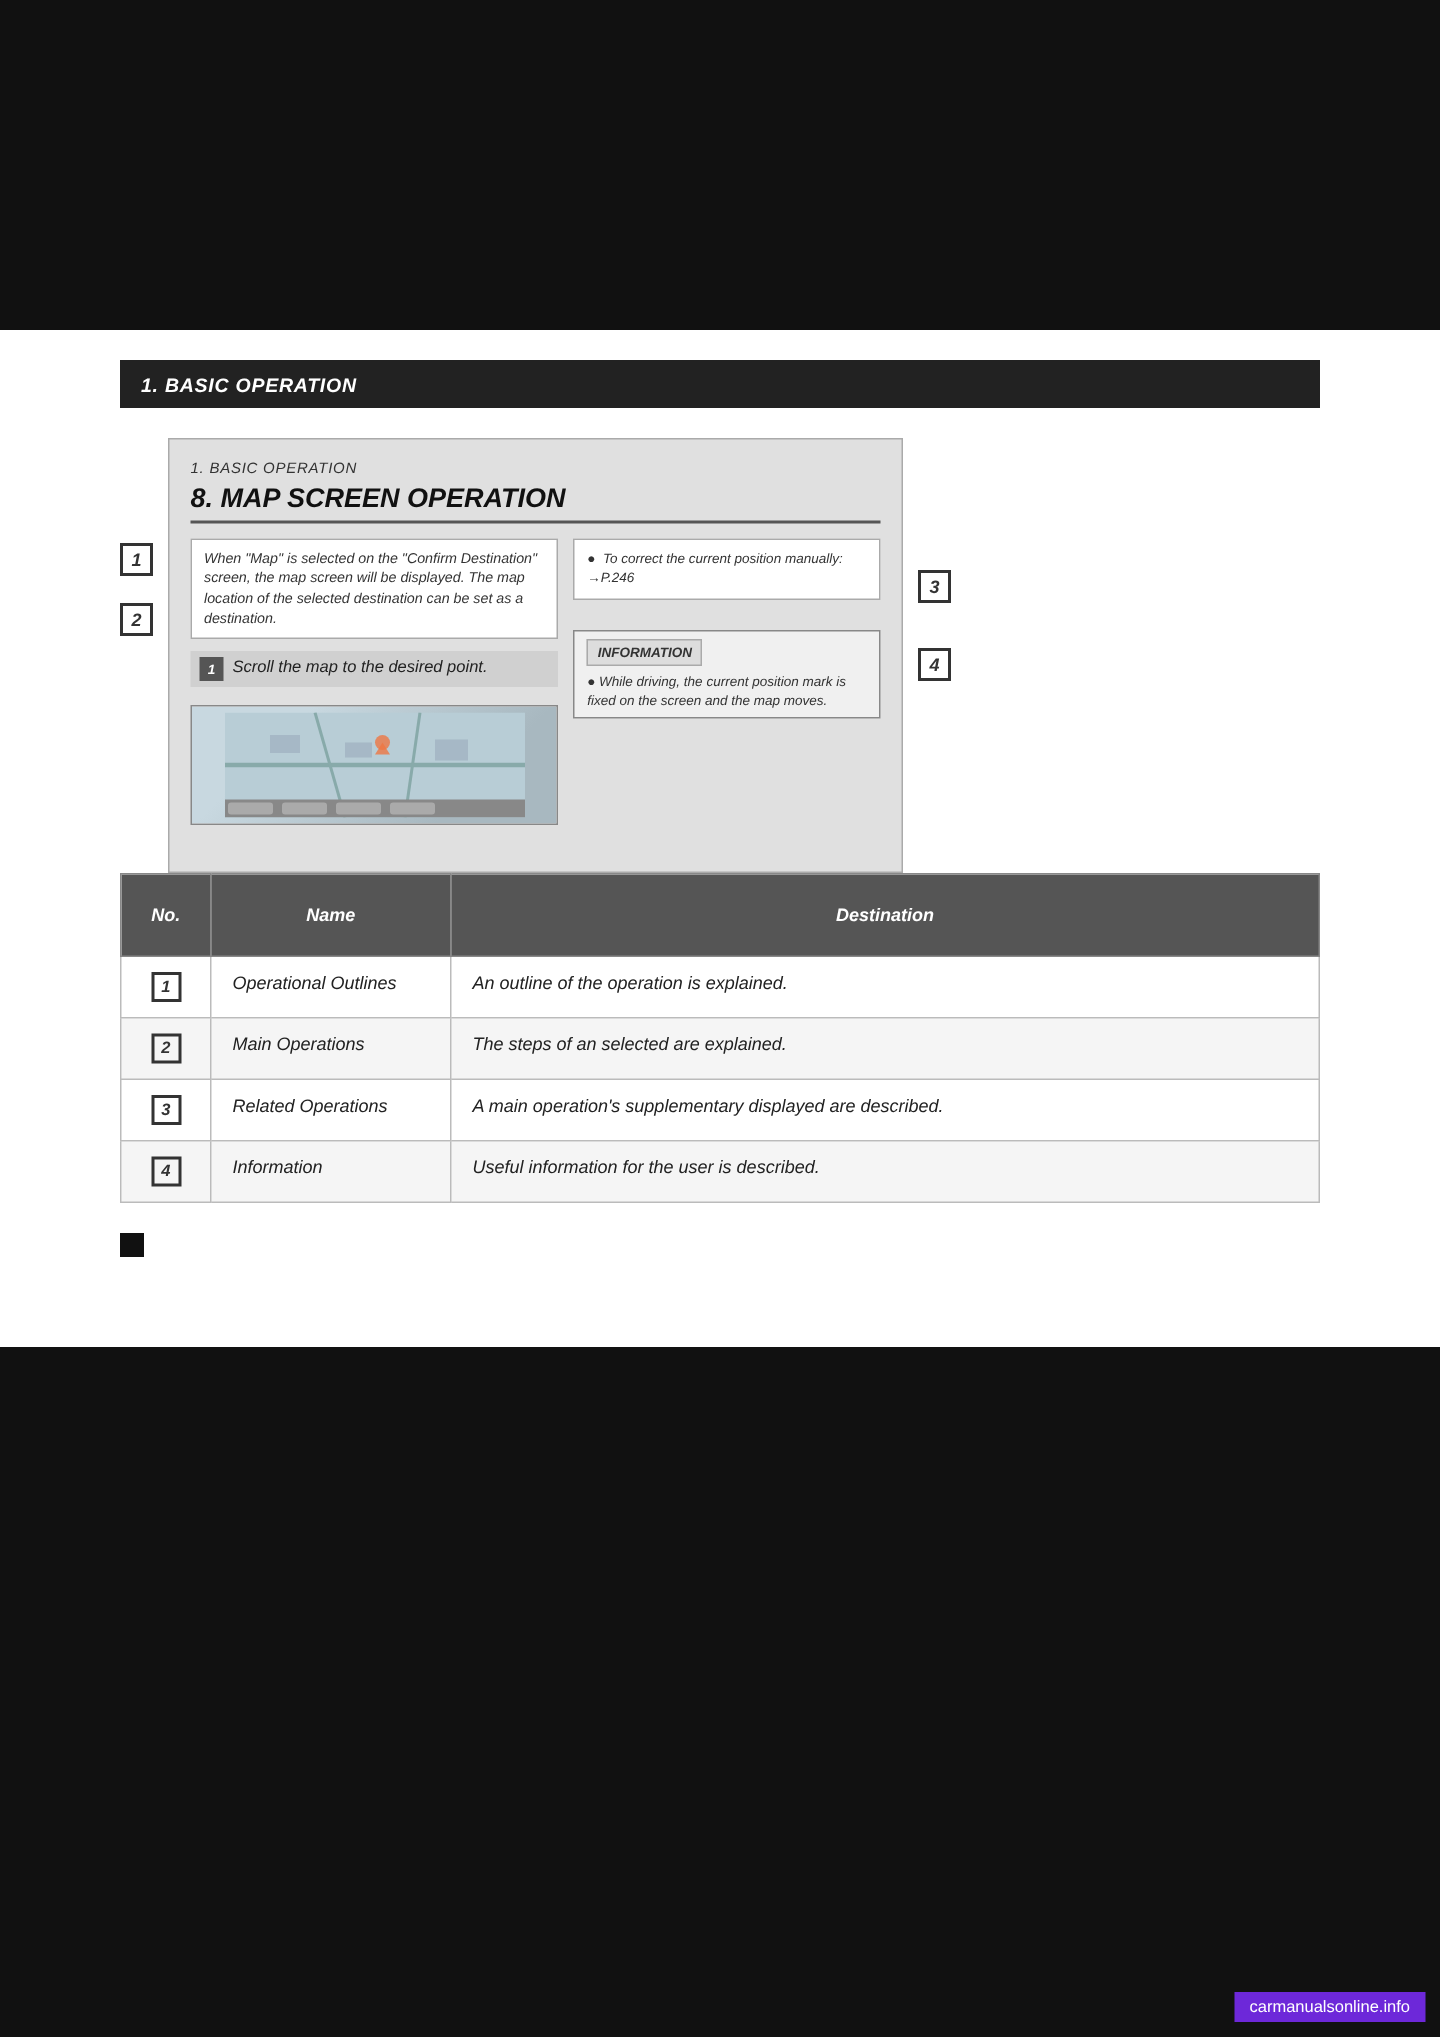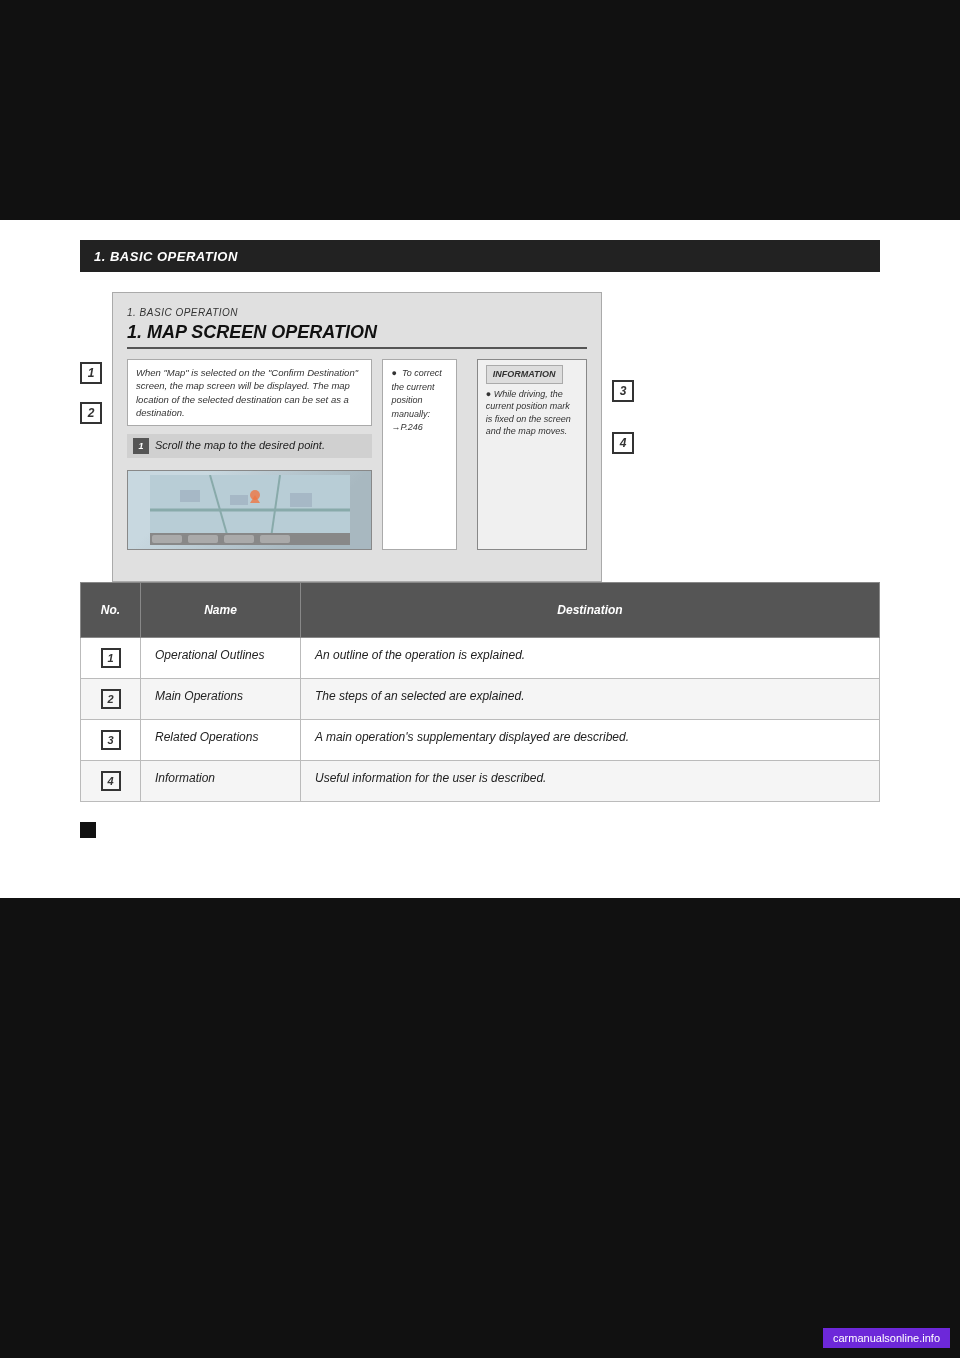--- a/index.html
+++ b/index.html
@@ -100,21 +100,21 @@
     .page-left-col {
       flex: 1.2;
       display: flex;
       flex-direction: column;
       gap: 8px;
     }
 
     .page-right-col {
       flex: 1;
       display: flex;
-      flex-direction: row;
+      flex-direction: column;
       gap: 20px;
     }
 
     .text-block {
       background: #fff;
       border: 1px solid #aaa;
       padding: 6px 8px;
       font-size: 9.5px;
       color: #333;
       line-height: 1.4;
@@ -301,21 +301,21 @@
 
     <div class="diagram-wrapper">
 
       <div class="left-labels">
         <div class="num-label">1</div>
         <div class="num-label">2</div>
       </div>
 
       <div class="page-screenshot">
         <div class="page-top-label">1. BASIC OPERATION</div>
-        <div class="page-title">1. MAP SCREEN OPERATION</div>
+        <div class="page-title">8. MAP SCREEN OPERATION</div>
 
         <div class="page-inner">
 
           <div class="page-left-col">
 
             <div class="text-block">
               <span>When "Map" is selected on the "Confirm Destination" screen, the map screen will be displayed. The map location of the selected destination can be set as a destination.</span>
             </div>
 
             <div class="step-block">

